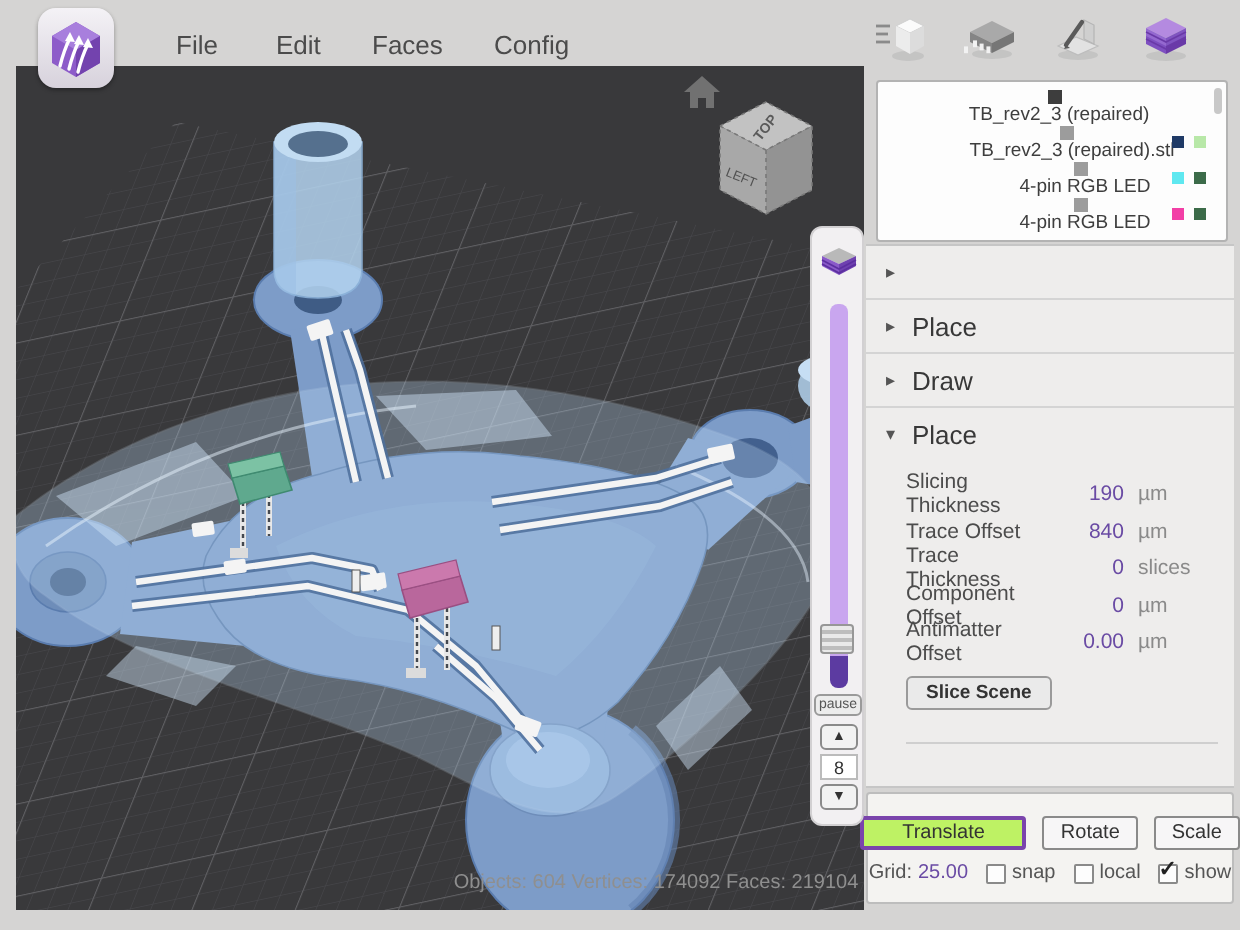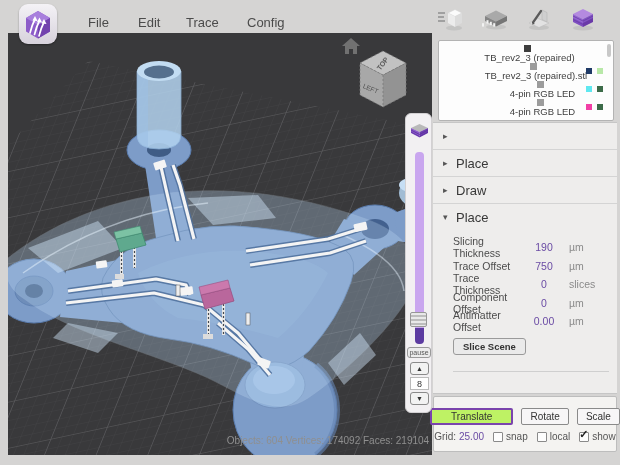--- a/index.html
+++ b/index.html
@@ -32,21 +32,21 @@
   .swatches{position:absolute;right:10px;top:5px;display:flex;gap:5px;}
   .sw{width:6px;height:6px;display:inline-block;}
   .tscroll{position:absolute;right:2px;top:3px;width:4px;height:13px;background:#c8c8c8;border-radius:2px;}
   .sections{position:absolute;left:433px;top:122px;width:184px;height:272px;background:#eeedec;border-top:1px solid #c6c6c6;border-bottom:1px solid #c6c6c6;box-sizing:border-box;}
   .sec-h{height:26px;border-bottom:1px solid #d4d4d4;display:flex;align-items:center;padding-left:10px;}
   .sec-h .arr{width:13px;font-size:9px;color:#555;}
   .sec-h .lbl{font-size:13px;color:#383838;}
   .printbody{padding:8px 8px 0 20px;}
   .prow{display:flex;align-items:center;height:18.5px;font-size:10.5px;}
   .prow .pl{flex:1;color:#4c4c4c;}
-  .prow .pv{width:36px;text-align:center;color:#6a4ba4;}
+  .prow .pv{width:36px;text-align:right;color:#6a4ba4;}
   .prow .pu{width:40px;padding-left:7px;color:#8a8a8a;}
   .slicebtn{margin:7px 0 0 0;padding:2px 9px;font-size:9.5px;font-weight:bold;color:#333;background:#eaeaea;border:1px solid #9a9a9a;border-radius:3px;font-family:"Liberation Sans",sans-serif;}
   .sec-div{margin-top:16px;border-top:1px solid #cfcfcf;height:0;}
   .toolbox{position:absolute;left:433px;top:396px;width:184px;height:56px;background:#f4f3f1;border:1px solid #bdbdbd;border-radius:2px;box-sizing:border-box;text-align:center;}
   .tbtns{margin-top:11px;display:flex;justify-content:center;gap:8px;}
   .tbtn{padding:2px 8px;font-size:10px;color:#333;background:#f7f6f7;border:1px solid #8a8a8a;border-radius:2px;font-family:"Liberation Sans",sans-serif;}
   .tbtn.active{border:2px solid #7a44ac;background:#bef264;padding:1px 19px;}
   .gridrow{margin-top:6px;display:flex;justify-content:center;align-items:center;font-size:10px;color:#555;}
   .gval{color:#6a4ba4;margin:0 9px 0 3px;}
   .cbox{position:relative;width:10px;height:10px;border:1px solid #8a8a8a;background:#fdfdfd;border-radius:1px;margin-right:3px;display:inline-block;box-sizing:border-box;}
@@ -71,21 +71,21 @@
         </g>
         <g fill="#ffffff">
           <polygon points="16,12 18.5,17 13.5,16.5"></polygon>
             <polygon points="20.5,13.5 23,18.5 18,18"></polygon>
             <polygon points="25,15 27.5,20 22.5,19.5"></polygon>
         </g>
       </svg>
     </div>
     <div class="menu-item m-file">File</div>
     <div class="menu-item m-edit">Edit</div>
-    <div class="menu-item m-model">Trace</div>
+    <div class="menu-item m-model">Faces</div>
     <div class="menu-item m-config">Config</div>
 
     <span class="tb-icon ti-1">
       <svg width="28" height="28" viewBox="0 0 28 28">
         <g stroke="#8a8a8a" stroke-width="1.4">
             <line x1="2" y1="8" x2="9" y2="8"></line>
             <line x1="2" y1="12" x2="8" y2="12"></line>
             <line x1="2" y1="16" x2="9" y2="16"></line>
           </g>
         <ellipse cx="18" cy="23" rx="8" ry="2.5" fill="#b9b9b9" opacity=".6"></ellipse>
@@ -340,21 +340,21 @@
     </div>
 
     <div class="printbody">
       <div class="prow">
         <span class="pl">Slicing Thickness</span>
         <span class="pv">190</span>
         <span class="pu">µm</span>
       </div>
       <div class="prow">
         <span class="pl">Trace Offset</span>
-        <span class="pv">750</span>
+        <span class="pv">840</span>
         <span class="pu">µm</span>
       </div>
       <div class="prow">
         <span class="pl">Trace Thickness</span>
         <span class="pv">0</span>
         <span class="pu">slices</span>
       </div>
       <div class="prow">
         <span class="pl">Component Offset</span>
         <span class="pv">0</span>

